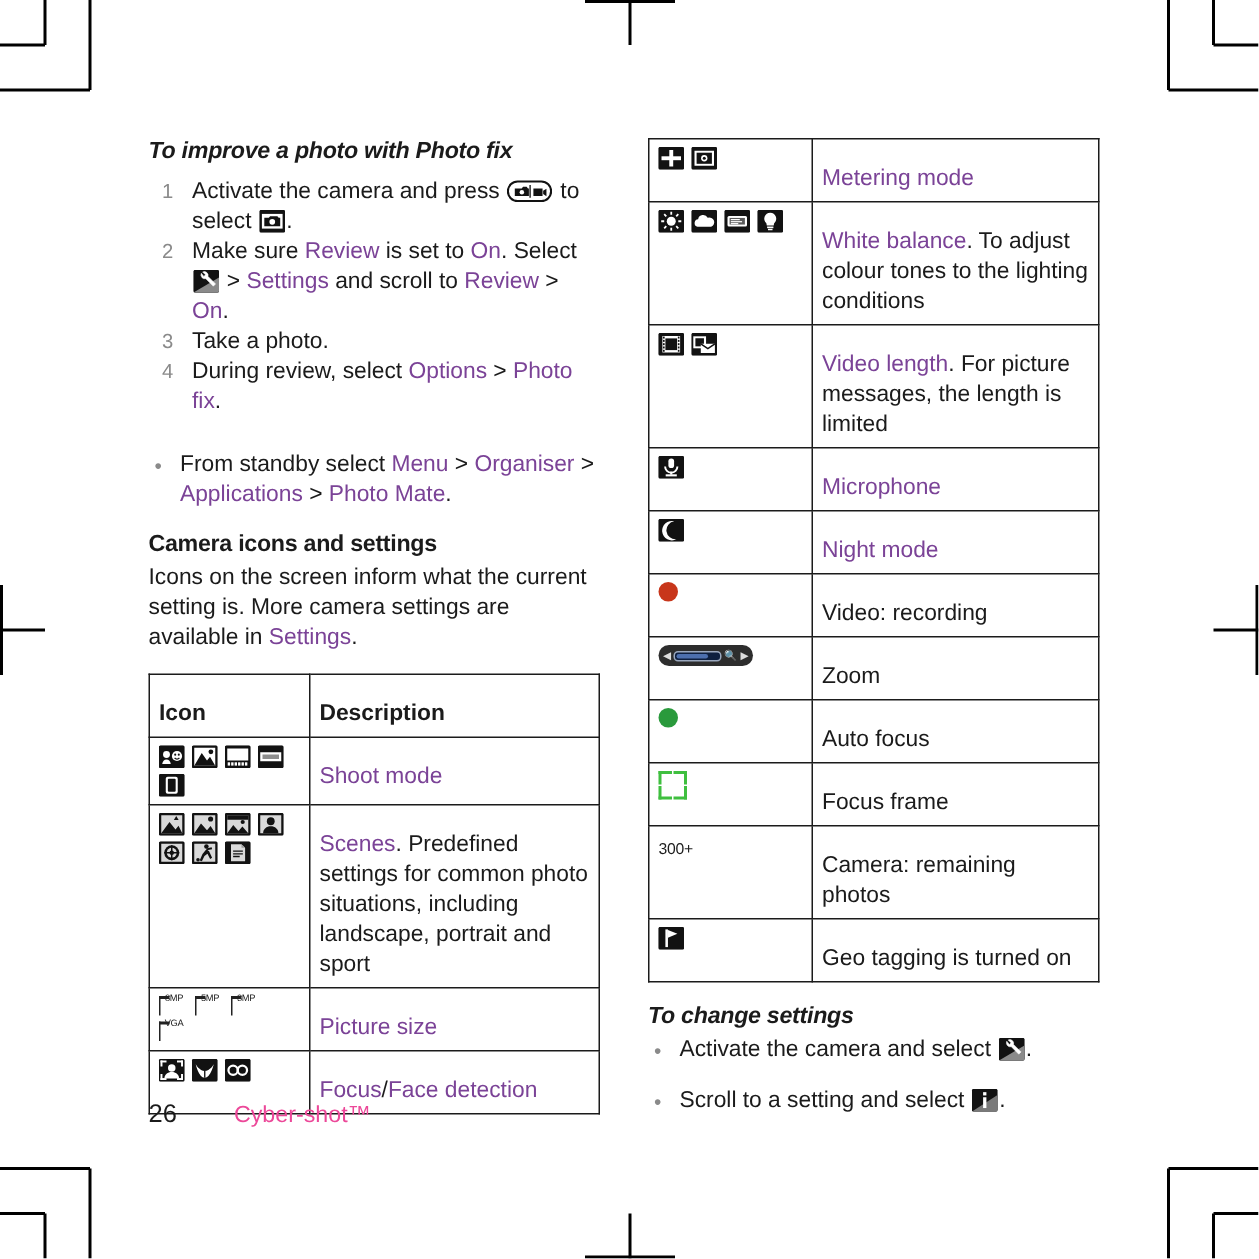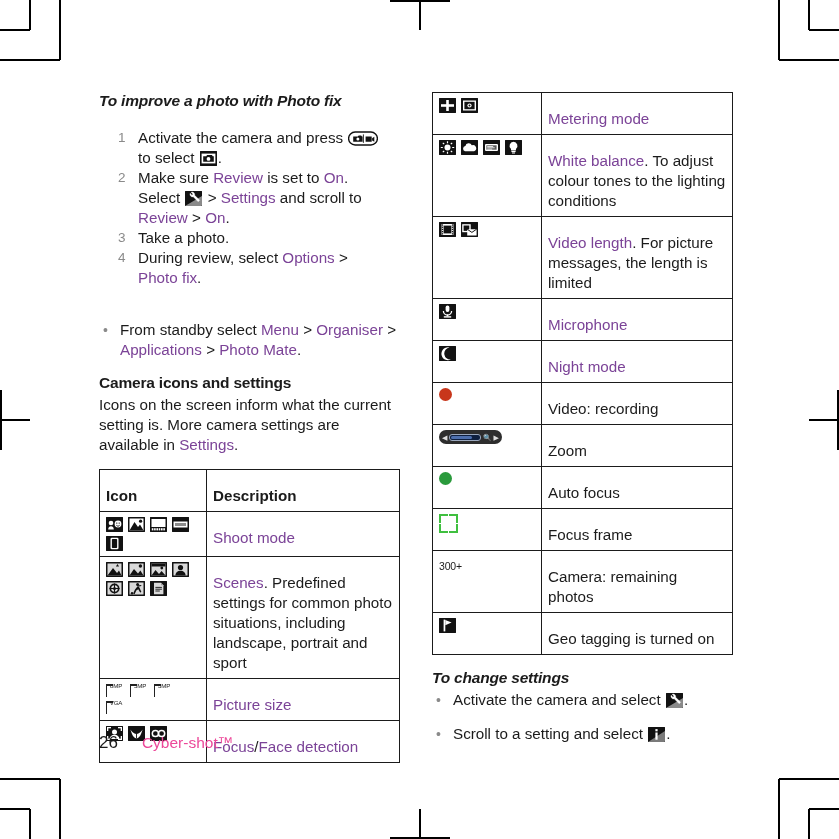--- a/index.html
+++ b/index.html
@@ -63,21 +63,21 @@
     line-height: 20px;
     margin: 0;
     color: #1b1b1b;
   }
   .lnk { color: #7b4397; }
   .spacer-sm { height: 14px; }
 
   
   ol.steps {
     list-style: none;
-    margin: 18px;
+    margin: 8px;
     padding: 0;
     counter-reset: stp;
   }
   ol.steps > li {
     position: relative;
     padding-left: 21px;
     font-size: 15.2px;
     line-height: 20px;
     counter-increment: stp;
     margin: 0 0 0 0;
@@ -260,21 +260,21 @@
     letter-spacing: -0.2px;
   }
 
   
   .footer {
     position: absolute;
     left: 99px;
     top: 733px;
     display: flex;
     align-items: baseline;
-    gap: 24px;
+    gap: 38px;
   }
   .footer .pg {
     font-size: 17px;
     color: #1b1b1b;
   }
   .footer .sec {
     font-size: 15.5px;
     color: #ec4899;
   }
 </style>

